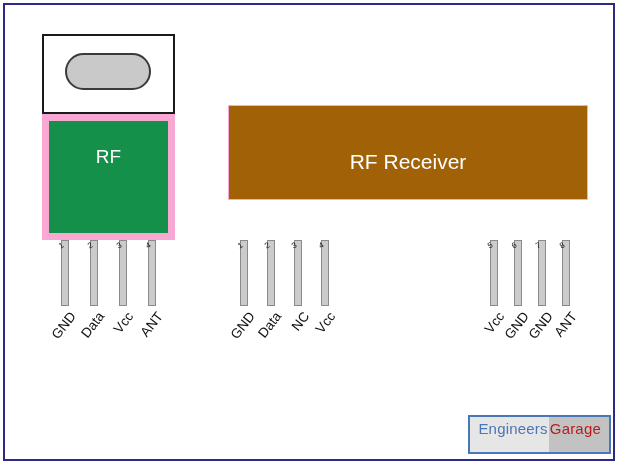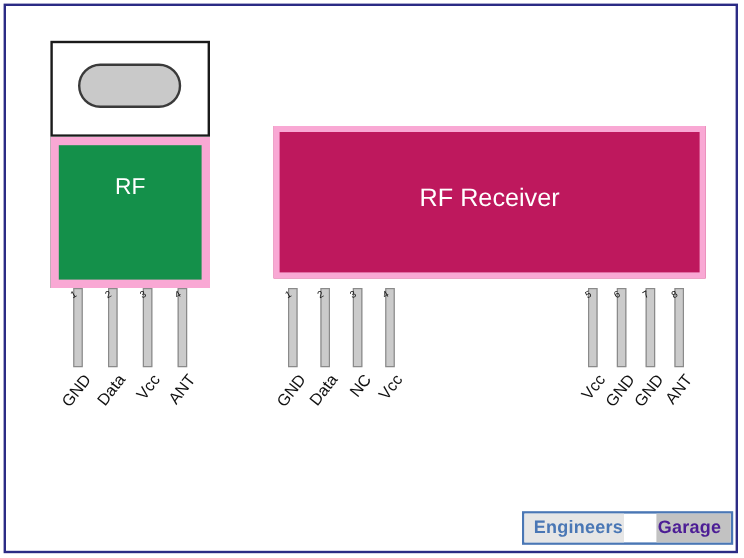--- a/index.html
+++ b/index.html
@@ -54,23 +54,23 @@
     text-align: center;
     color: #ffffff;
     font-size: 19px;
     line-height: 28px;
   }
 
   
   .rx-body {
     position: absolute;
     left: 228px; top: 105px;
-    width: 360px; height: 127px;
-    background: #be185d;
-    border: 5px solid #f9a8d4;
+    width: 360px; height: 95px;
+    background: #a16207;
+    border: 1px solid #f9a8d4;
     box-sizing: border-box;
   }
   .rx-title {
     position: absolute;
     left: 0; top: 44px;
     width: 100%;
     text-align: center;
     color: #ffffff;
     font-size: 21px;
   }
@@ -105,33 +105,32 @@
   }
 
   
   .logo {
     position: absolute;
     right: 9px; bottom: 11px;
     display: flex;
     align-items: stretch;
     border: 2px solid #4a77b5;
     font-size: 15px;
-    font-weight: bold;
+    font-weight: normal;
     letter-spacing: 0.2px;
   }
   .logo-eng {
     background: #e6e6e6;
     color: #4a77b5;
     padding: 3px 1px 3px 8px;
   }
   .logo-gar {
     background: #c2c2c2;
-    color: #4c1d95;
-    padding: 3px 8px 4px 1px;
-    margin-left: 27px;
+    color: #b91c1c;
+    padding: 3px 8px 15px 1px;
   }
 </style>
 </head>
 <body>
 
 <div class="canvas">
   <div class="frame"></div>
 
   <div class="tx-can">
     <div class="tx-oval"></div>

